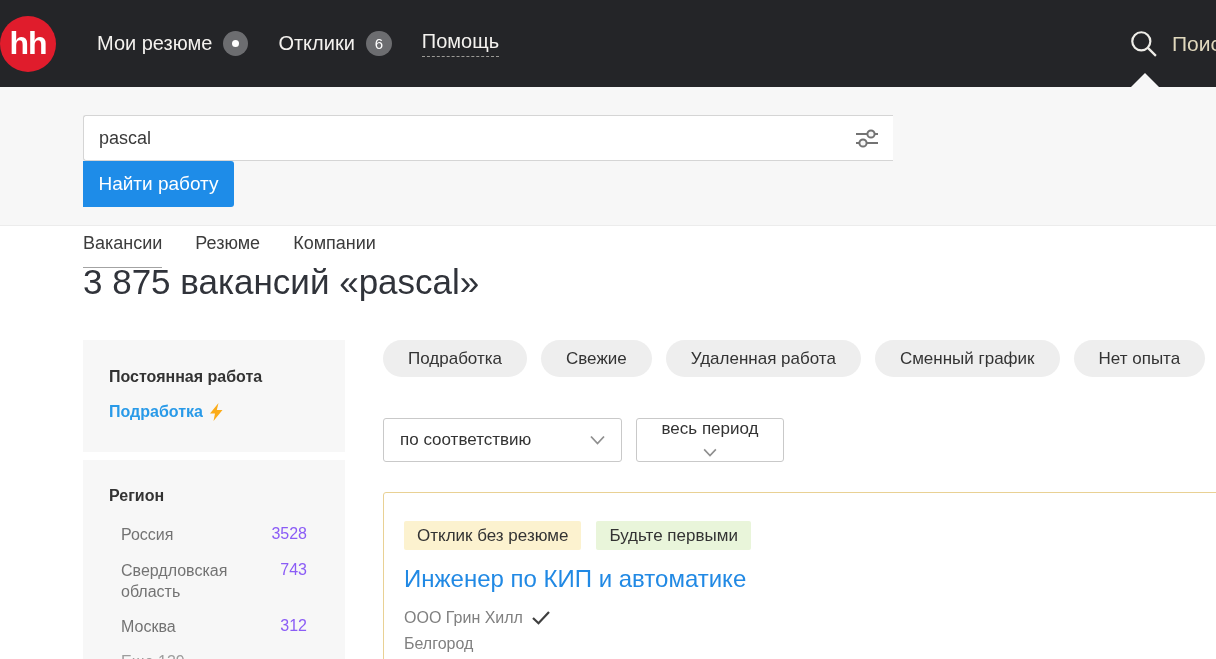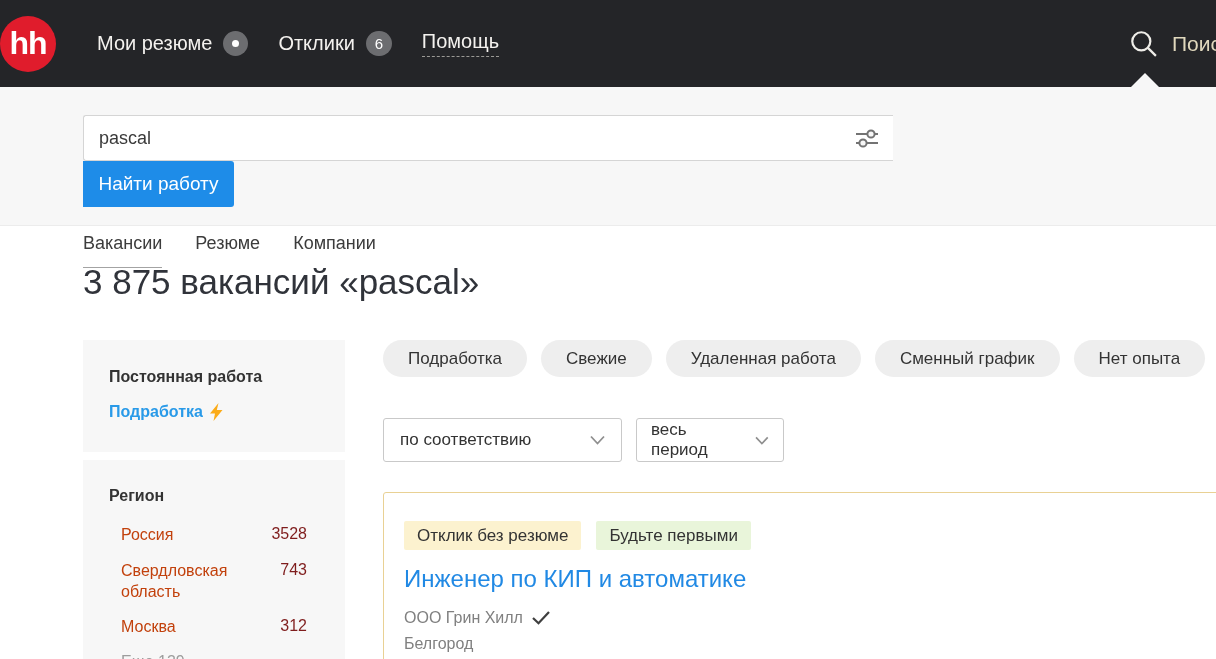--- a/index.html
+++ b/index.html
@@ -55,36 +55,36 @@
   .side-panel { background:#f7f7f7; }
   .p1 { padding:28px 20px 31px 26px; }
   .side-title { font-size:16px; font-weight:bold; color:#333; cursor:pointer; }
   .side-link-row { margin-top:17px; display:flex; align-items:center; gap:7px; }
   .side-link { color:#299ae8; font-size:16px; font-weight:bold; cursor:pointer; }
   .side-gap { height:8px; background:#fff; }
   .p2 { padding:27px 26px 20px 26px; min-height:220px; }
   .region-list { margin-top:20px; }
   .region-row { display:flex; justify-content:space-between; align-items:flex-start;
     margin-bottom:15px; padding:0 12px; cursor:pointer; }
-  .region-label { font-size:16px; color:#c2410c; max-width:132px; line-height:1.3; }
-  .region-count { font-size:16px; color:#7f1d1d; }
+  .region-label { font-size:16px; color:#737373; max-width:132px; line-height:1.3; }
+  .region-count { font-size:16px; color:#8b5cf6; }
   .region-more { display:block; margin-top:4px; padding-left:12px; font-size:16px;
     color:#9d9d9d; cursor:pointer; }
 
   
   .main-col { margin-left:38px; flex:1; min-width:0; }
   .chips { display:flex; gap:14px; white-space:nowrap; }
   .chip { background:#eee; border-radius:19px; height:37px; display:inline-flex;
     align-items:center; padding:0 25px; font-size:17px; color:#333; cursor:pointer;
     flex-shrink:0; }
   .sorts { display:flex; gap:14px; margin-top:41px; }
   .select { height:44px; border:1px solid #c9c9c9; border-radius:3px; background:#fff;
     display:flex; align-items:center; font-size:17px; color:#333; cursor:pointer; }
   .select.sort { width:239px; justify-content:space-between; padding:3px 16px; }
-  .select.period { width:148px; padding:0 14px; gap:9px; }
+  .select.period { width:148px; padding:0 14px; gap:9px;flex-direction:column; }
 
   .vacancy-card { margin-top:30px; margin-right:-30px; border:1px solid #e9d194;
     border-radius:3px; background:#fff; padding:28px 20px 40px 20px; height:320px; }
   .vbadges { display:flex; gap:15px; }
   .vbadge { height:29px; display:inline-flex; align-items:center; padding:0 13px;
     font-size:17px; color:#333; border-radius:2px; }
   .vbadge.yellow { background:#fcf2cf; }
   .vbadge.green  { background:#e9f5da; }
   .vtitle { display:inline-block; margin-top:15px; font-size:24px; color:#2189e4;
     cursor:pointer; }

